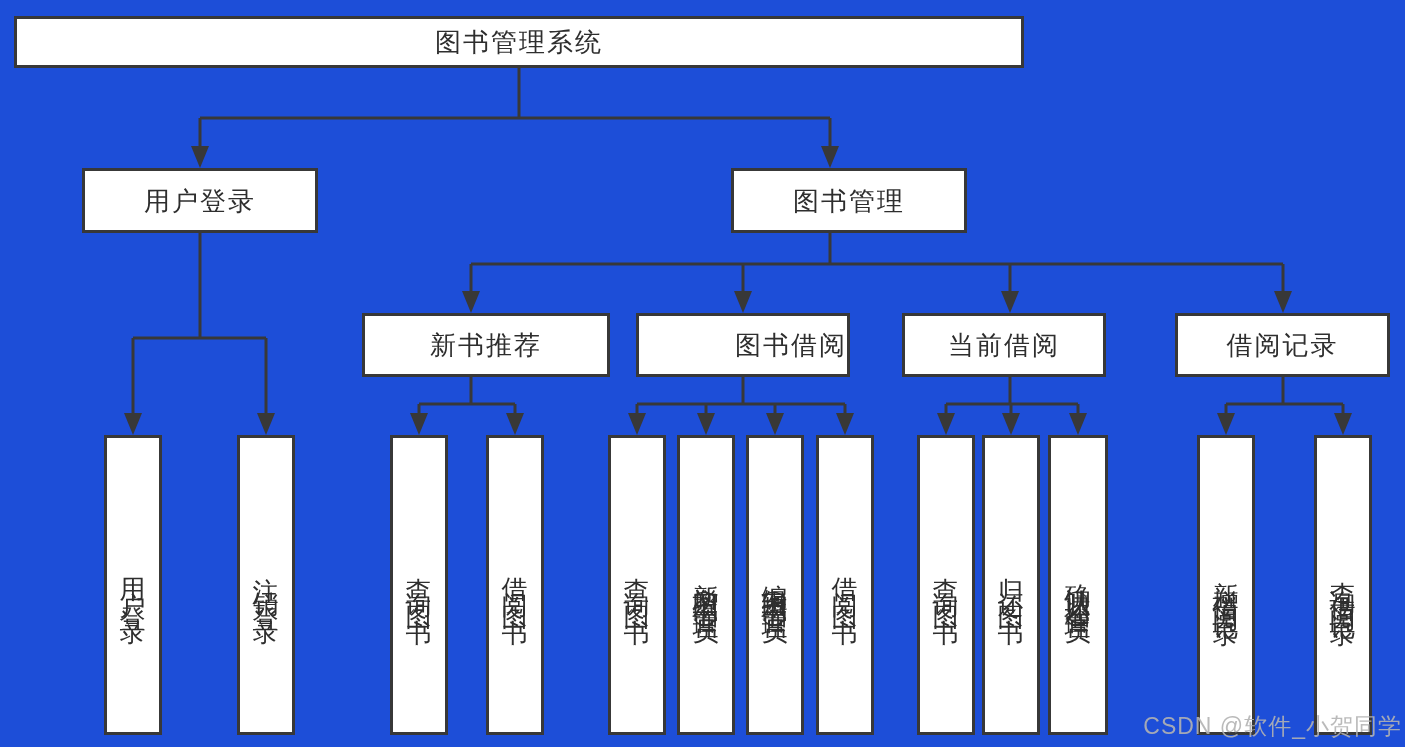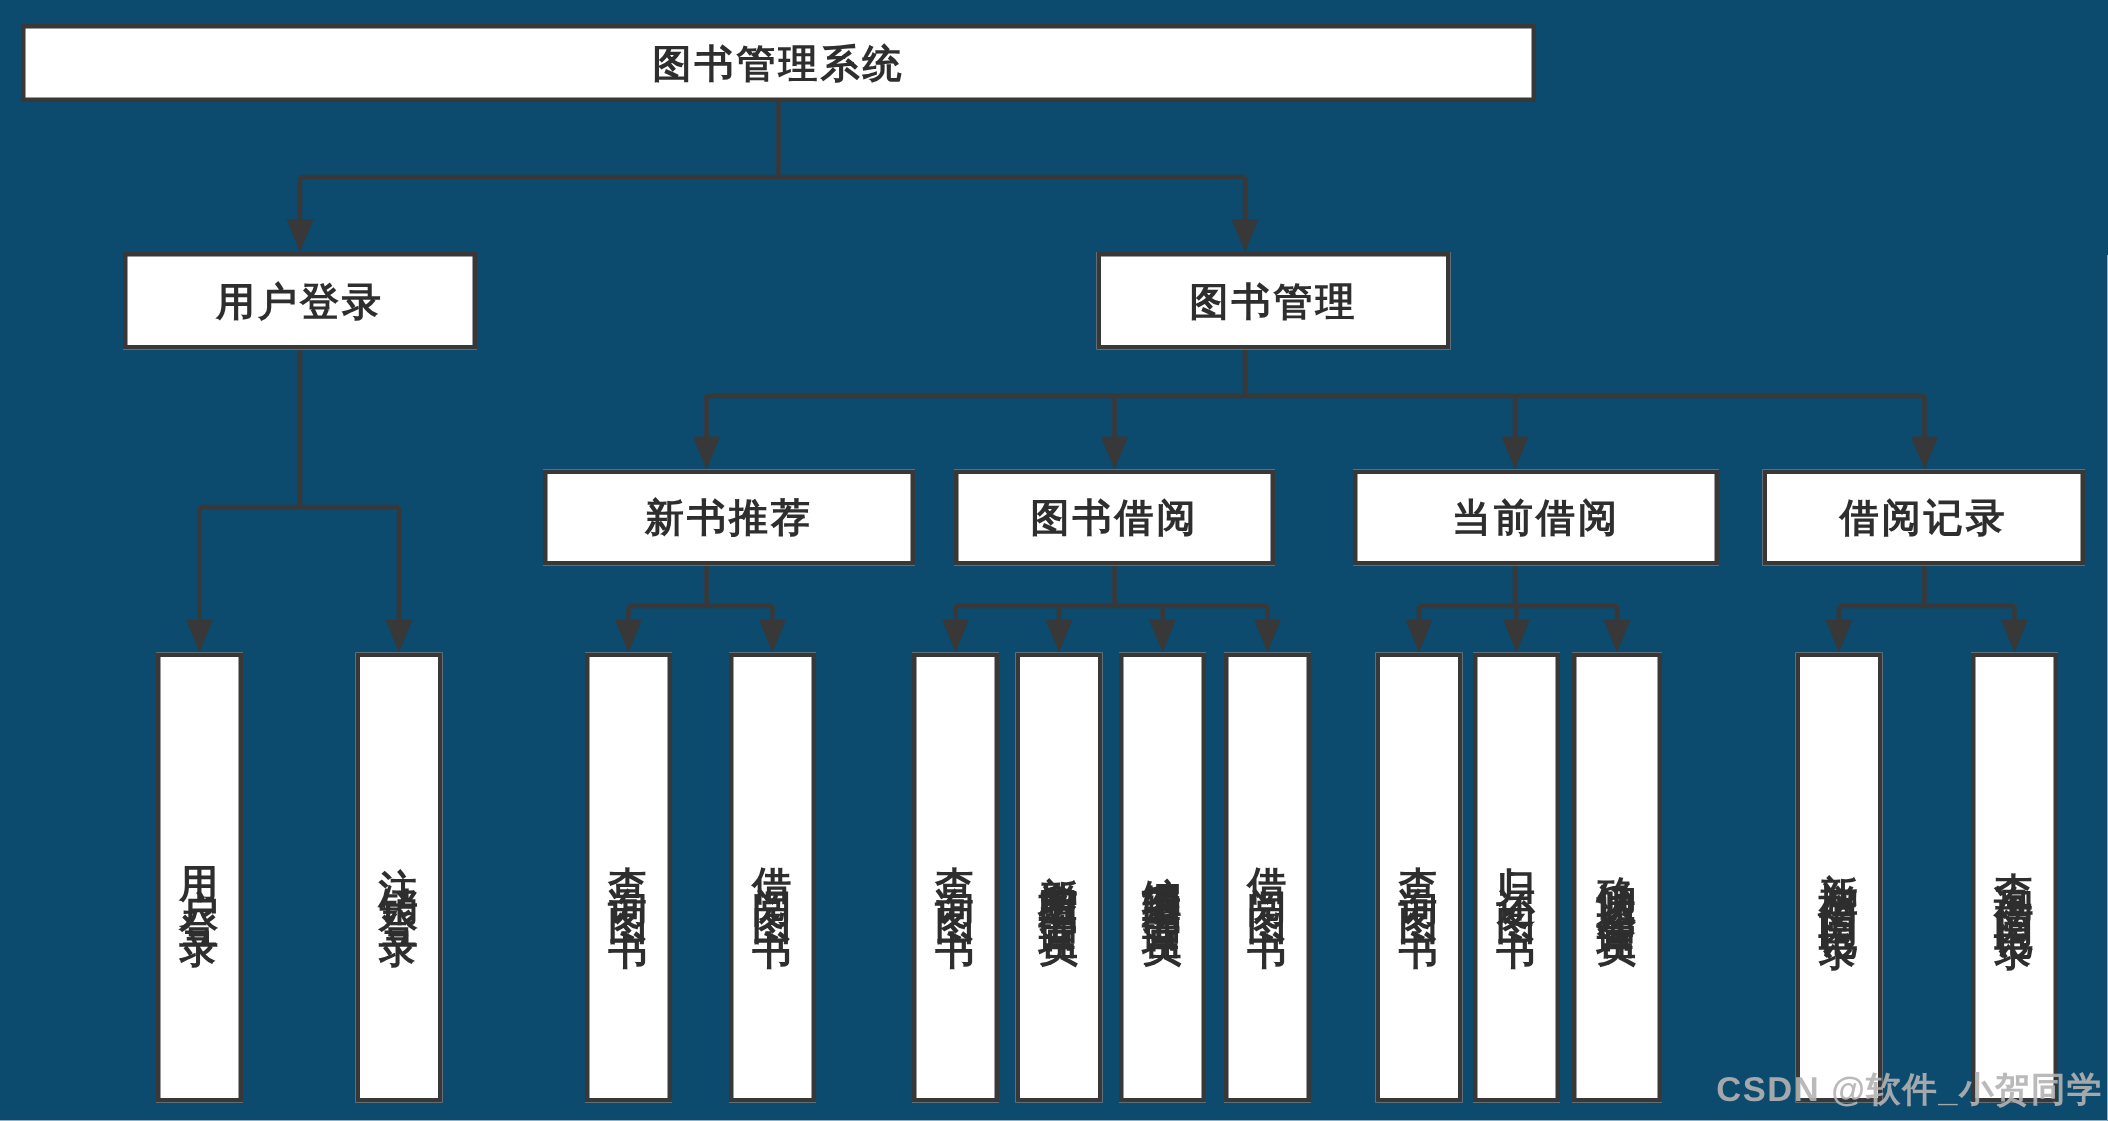--- a/index.html
+++ b/index.html
@@ -9,23 +9,22 @@
   }
   body {
     width: 1405px;
     height: 747px;
     font-family: "Liberation Sans", "DejaVu Sans", sans-serif;
   }
   .canvas {
     position: relative;
     width: 1405px;
     height: 747px;
-    background: #0c4a6e;
+    background: #1d4ed8;
     overflow: hidden;
-    font-weight: bold;
   }
   .edges {
     position: absolute;
     left: 0;
     top: 0;
     pointer-events: none;
   }
   .node {
     position: absolute;
     box-sizing: border-box;
@@ -123,24 +122,24 @@
   <div class="node hbox" style="left:82px; top:168px; width:236px; height:65px;">
     <span>用户登录</span>
   </div>
   <div class="node hbox" style="left:712px; top:168px; width:236px; height:65px;margin-left:19px;">
     <span>图书管理</span>
   </div>
 
   <div class="node hbox" style="left:362px; top:313px; width:248px; height:64px;">
     <span>新书推荐</span>
   </div>
-  <div class="node hbox" style="left:636px; top:313px; width:214px; height:64px;">
+  <div class="node hbox" style="left:636px; top:313px; width:214px; height:64px;justify-content:flex-end;">
     <span>图书借阅</span>
   </div>
-  <div class="node hbox" style="left:902px; top:313px; width:244px; height:64px;justify-content:center;">
+  <div class="node hbox" style="left:902px; top:313px; width:204px; height:64px;justify-content:center;">
     <span>当前借阅</span>
   </div>
   <div class="node hbox" style="left:1175px; top:313px; width:215px; height:64px;">
     <span>借阅记录</span>
   </div>
 
   <div class="node vbox" style="left:104px; top:435px; width:58px; height:300px;">
     <span>用户登录</span>
   </div>
   <div class="node vbox" style="left:237px; top:435px; width:58px; height:300px;">

